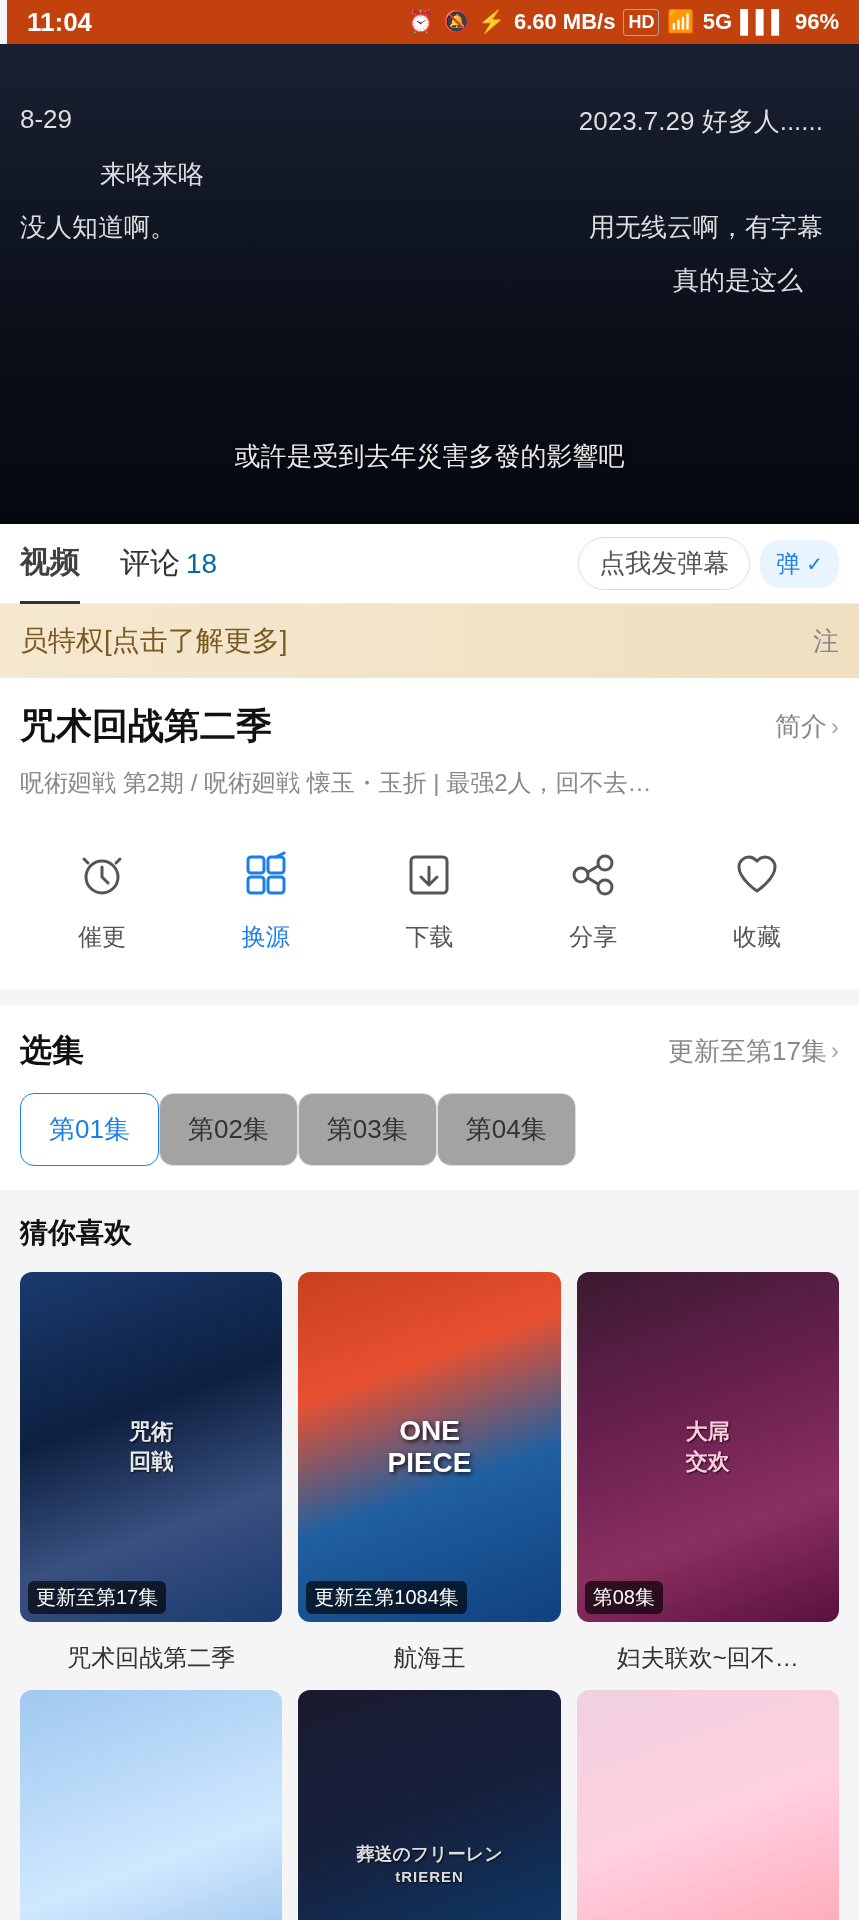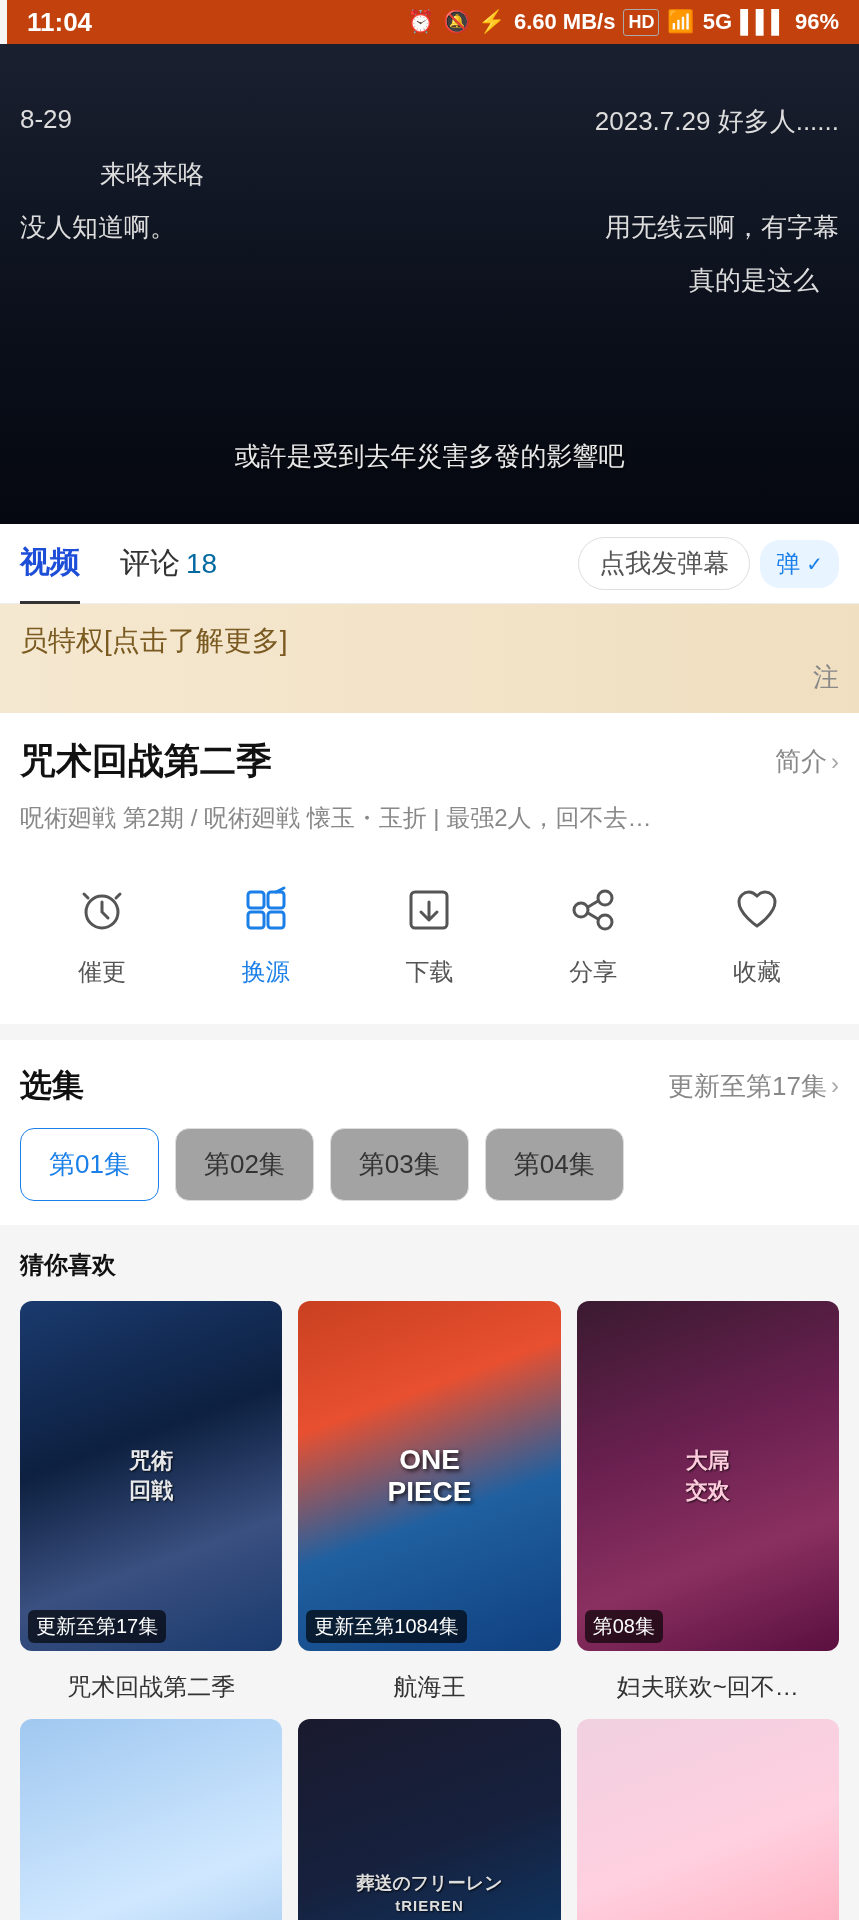--- a/index.html
+++ b/index.html
@@ -43,21 +43,21 @@
     }
     .video-bg {
       width: 100%;
       height: 100%;
       background: linear-gradient(180deg, #1a2030 0%, #0a0f1a 60%, #050810 100%);
       position: relative;
     }
     .video-comments-overlay {
       position: absolute;
       top: 60px;
-      right: 0;
+      right: 16px;
       left: 0;
       padding: 0 20px;
     }
     .comment-line {
       color: #ddd;
       font-size: 26px;
       margin-bottom: 18px;
       white-space: nowrap;
     }
     .comment-line.right {
@@ -86,21 +86,21 @@
     .tab-item {
       font-size: 30px;
       color: #333;
       margin-right: 40px;
       height: 80px;
       display: flex;
       align-items: center;
       cursor: pointer;
     }
     .tab-item.active {
-      color: #1d4ed8;
+      color: #404040;
       font-weight: 600;
       border-bottom: 3px solid #333;
     }
     .tab-comment {
       font-size: 28px;
       color: #0369a1;
     }
     .danmu-btn {
       margin-left: auto;
       display: flex;
@@ -127,22 +127,22 @@
       color: #1a7fe8;
     }
 
     
     .member-banner {
       background: linear-gradient(90deg, #f5e8d0, #f0dfc0);
       padding: 18px 20px;
       font-size: 28px;
       color: #7a5a20;
       display: flex;
+      align-items: center;
       justify-content: space-between;
-      flex-direction: column;
     }
     .member-note {
       font-size: 26px;
       color: #888;
       margin-left: auto;
     }
 
     
     .content-section {
       background: #fff;
@@ -219,21 +219,20 @@
     }
     .update-info {
       font-size: 26px;
       color: #888;
       display: flex;
       align-items: center;
       gap: 4px;
     }
     .episode-list {
       display: flex;
-      gap: 16px;
       flex-wrap: nowrap;
       overflow-x: auto;
     }
     .ep-btn {
       border: 1px solid #ddd;
       border-radius: 14px;
       padding: 18px 28px;
       font-size: 26px;
       color: #333;
       background: #a3a3a3;
@@ -246,21 +245,21 @@
       color: #1a7fe8;
       background: #fff;
     }
 
     
     .recommend-section {
       background: #f5f5f5;
       padding: 24px 20px;
     }
     .recommend-title {
-      font-size: 24px;
+      font-size: 28px;
       font-weight: 700;
       color: #111;
       margin-bottom: 20px;
     }
     .recommend-grid {
       display: grid;
       grid-template-columns: repeat(3, 1fr);
       gap: 16px;
     }
     .rec-item {

